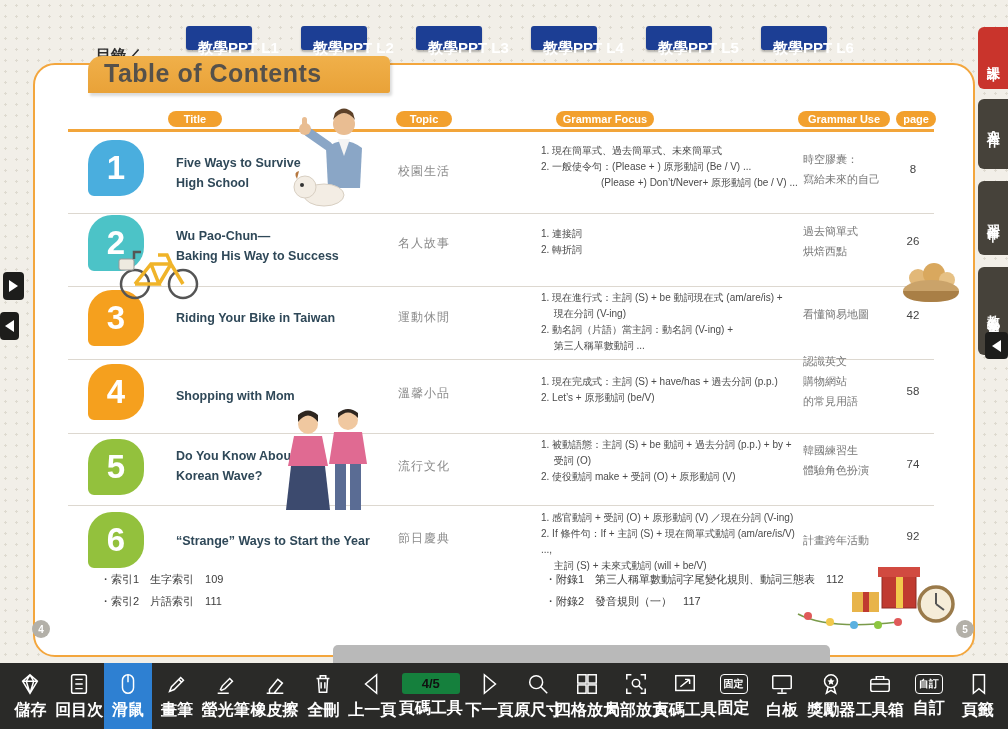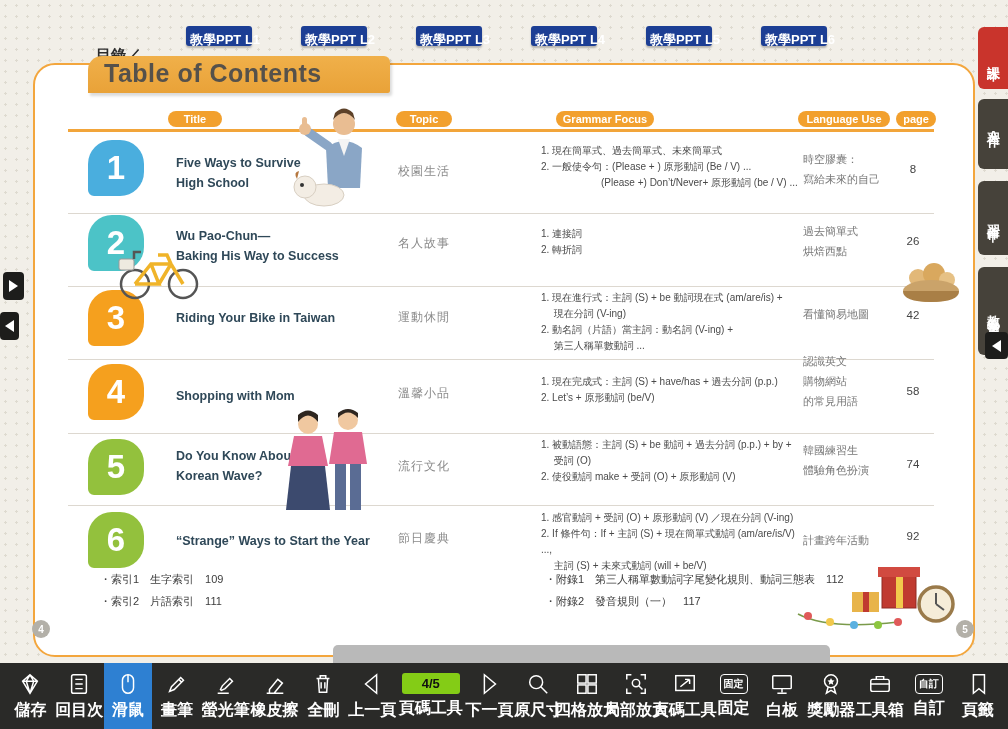--- a/index.html
+++ b/index.html
@@ -7,22 +7,22 @@
     position:relative;width:1008px;height:729px;overflow:hidden;
     background:#f2efe8;
     background-image:radial-gradient(rgba(150,140,120,0.22) 1px, transparent 1.3px);
     background-size:11px 11px;
     font-family:"Liberation Sans", sans-serif;
   }
   
   .breadcrumb{position:absolute;left:96px;top:30px;font-size:15px;font-weight:bold;color:#2b2b2b;margin-top:16px;}
   .ppt-row{position:absolute;left:186px;top:26px;display:flex;gap:49px;}
   .ppt-btn{width:66px;height:20px;background:#1c3e94;color:#fff;border:none;border-radius:3px;
-    font-size:13px;font-weight:bold;font-family:"Liberation Sans",sans-serif;line-height:20px;text-align:center;
-    box-shadow:0 2px 2px rgba(0,0,0,0.25);padding:4px;cursor:pointer;white-space:nowrap;}
+    font-size:15px;font-weight:bold;font-family:"Liberation Sans",sans-serif;line-height:20px;text-align:center;
+    box-shadow:0 2px 2px rgba(0,0,0,0.25);padding:12px;cursor:pointer;white-space:nowrap;}
   
   .sheet{position:absolute;left:33px;top:63px;width:938px;height:590px;background:#fff;
     border:2px solid #f3a63d;border-radius:22px;}
   .banner{position:absolute;left:88px;top:56px;width:302px;height:37px;
     background:linear-gradient(#f0b04a,#e9a238);border-radius:14px 6px 2px 0;
     box-shadow:2px 3px 3px rgba(0,0,0,0.15);}
   .banner .t{display:block;padding:3px 0 0 16px;font-size:25px;font-weight:bold;color:#55514b;letter-spacing:0.5px;}
   
   .pill{position:absolute;top:111px;height:16px;line-height:16px;background:#f2a02d;color:#fff;
     font-size:11px;font-weight:bold;text-align:center;border-radius:9px;}
@@ -55,21 +55,21 @@
   .deco{position:absolute;}
   
   .gray-strip{position:absolute;left:333px;top:645px;width:497px;height:20px;background:#b9b9b9;border-radius:5px 5px 0 0;}
   .toolbar{position:absolute;left:0;top:663px;width:1008px;height:66px;background:#2a2a28;
     display:flex;align-items:stretch;padding:0 6px;box-sizing:border-box;}
   .tool{flex:1;display:flex;flex-direction:column;align-items:center;justify-content:center;gap:4px;cursor:pointer;min-width:0;}
   .tool.active{background:#2e80d2;}
   .tool svg{width:24px;height:24px;flex:0 0 auto;}
   .tlabel{font-size:16px;font-weight:bold;color:#fff;white-space:nowrap;}
   .tbox{border:1.5px solid #fff;border-radius:4px;padding:2px 3px;font-size:10px;font-weight:bold;color:#fff;line-height:1;height:14px;display:flex;align-items:center;}
-  .pagebox{width:58px;height:21px;background:#84cc16;border-radius:3px;color:#111;font-size:13px;font-weight:bold;
+  .pagebox{width:58px;height:21px;background:#15803d;border-radius:3px;color:#111;font-size:13px;font-weight:bold;
     display:flex;align-items:center;justify-content:center;}
   .tool-page{flex:1.4;}
 </style>
 </head>
 <body>
 
 <div class="stage">
 
   <div class="sheet"></div>
 
@@ -83,21 +83,21 @@
   </div>
 
   <div class="breadcrumb">目錄／</div>
   <div class="banner">
     <span class="t">Table of Contents</span>
   </div>
 
   <span class="pill" style="left:168px;width:54px">Title</span>
   <span class="pill" style="left:396px;width:56px">Topic</span>
   <span class="pill" style="left:556px;width:98px">Grammar Focus</span>
-  <span class="pill" style="left:798px;width:92px">Language Use</span>
+  <span class="pill" style="left:798px;width:92px">Grammar Use</span>
   <span class="pill" style="left:896px;width:40px">page</span>
   <div class="header-line"></div>
 
   <div class="row-sep" style="top:213px"></div>
   <div class="row-sep" style="top:286px"></div>
   <div class="row-sep" style="top:359px"></div>
   <div class="row-sep" style="top:433px"></div>
   <div class="row-sep" style="top:505px"></div>
 
   <div>

